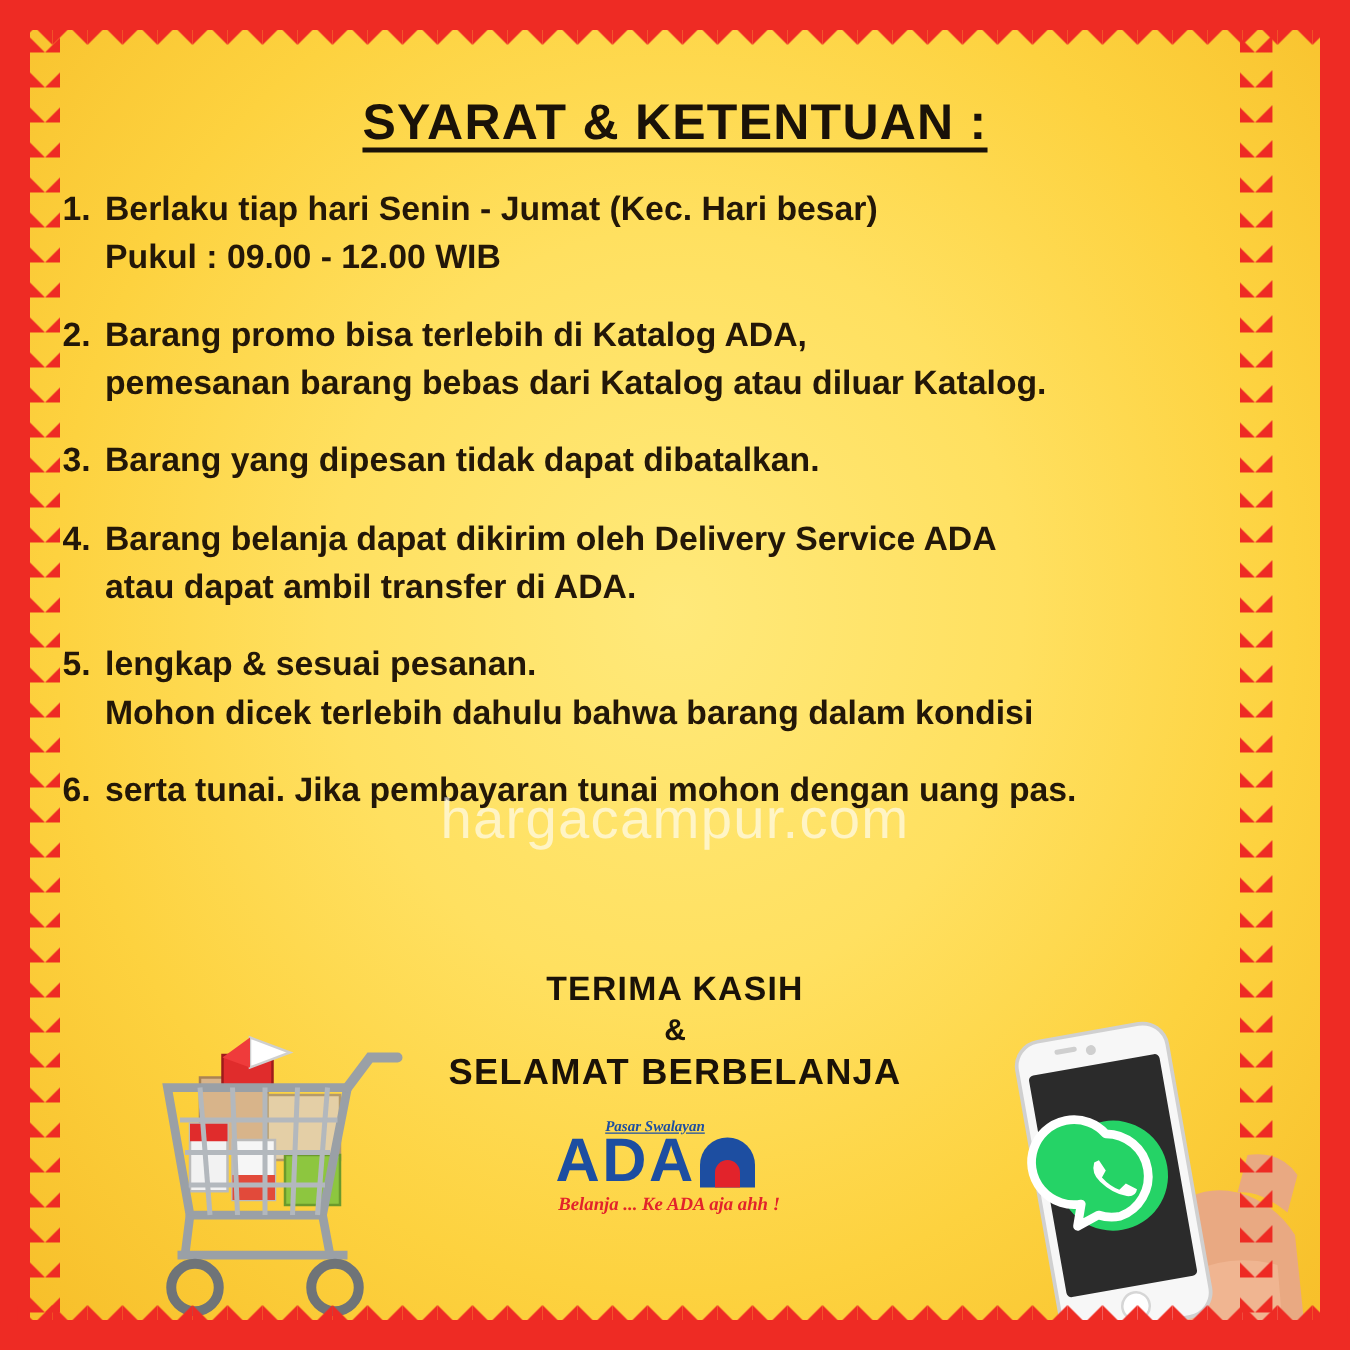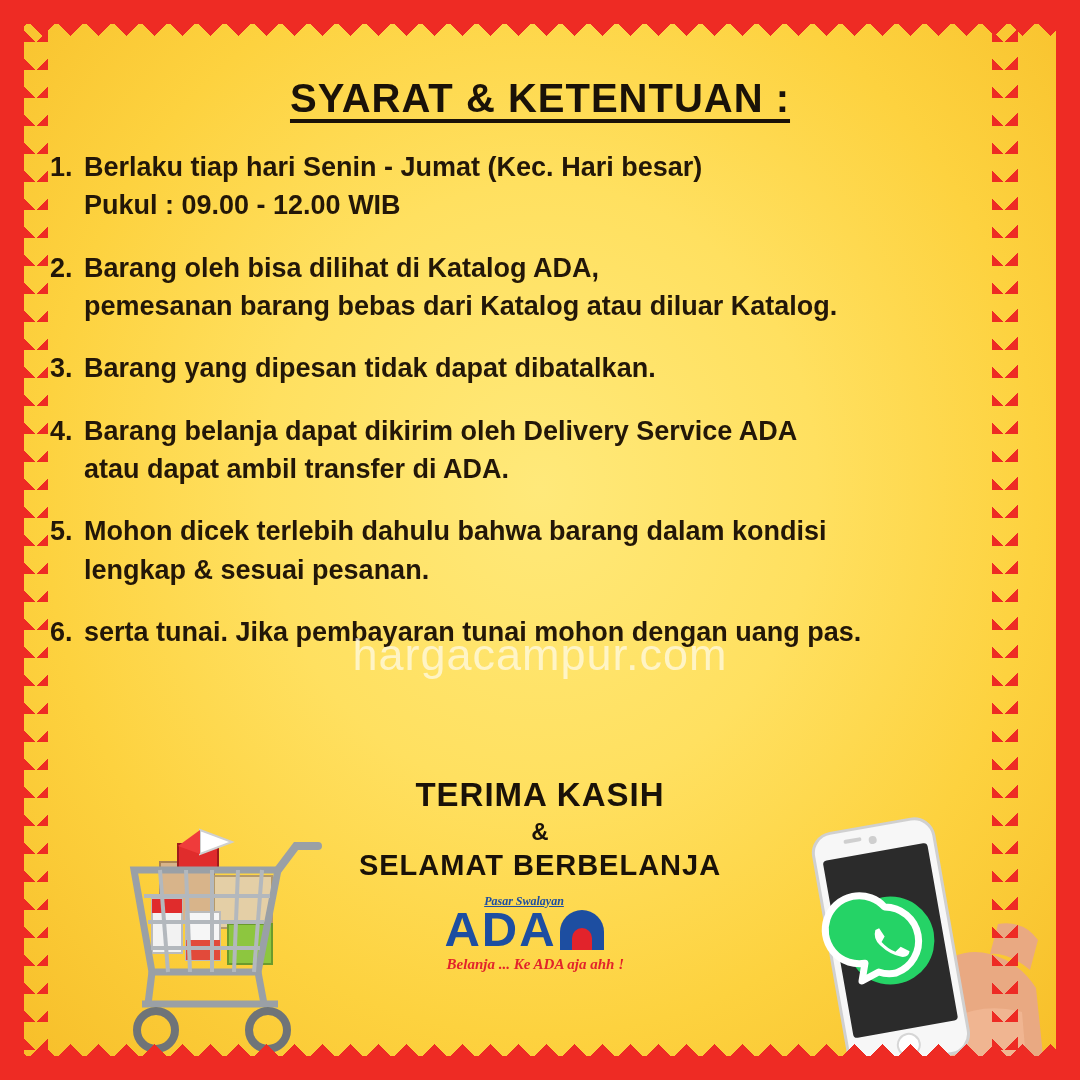--- a/index.html
+++ b/index.html
@@ -114,21 +114,21 @@
 
   .thanks {
     position: absolute;
     top: 752px;
     left: 0;
     width: 1032px;
     text-align: center;
     color: #1a1208;
   }
   .thanks .t1 {
-    font-size: 33px;
+    font-size: 27px;
     font-weight: bold;
     letter-spacing: 1px;
   }
   .thanks .t2 {
     font-size: 24px;
     font-weight: bold;
     margin: 4px 0 3px 0;
   }
   .thanks .t3 {
     font-size: 29px;
@@ -240,21 +240,21 @@
         <div class="num">1.</div>
         <div class="lines">
           <div class="line">Berlaku tiap hari Senin - Jumat (Kec. Hari besar)</div>
           <div class="line">Pukul : 09.00 - 12.00 WIB</div>
         </div>
       </div>
 
       <div class="item">
         <div class="num">2.</div>
         <div class="lines">
-          <div class="line">Barang oleh bisa dilihat di Katalog ADA,</div>
+          <div class="line">Barang promo bisa terlebih di Katalog ADA,</div>
           <div class="line">pemesanan barang bebas dari Katalog atau diluar Katalog.</div>
         </div>
       </div>
 
       <div class="item">
         <div class="num">3.</div>
         <div class="lines">
           <div class="line">Barang yang dipesan tidak dapat dibatalkan.</div>
         </div>
       </div>
@@ -263,22 +263,22 @@
         <div class="num">4.</div>
         <div class="lines">
           <div class="line">Barang belanja dapat dikirim oleh Delivery Service ADA</div>
           <div class="line">atau dapat ambil transfer di ADA.</div>
         </div>
       </div>
 
       <div class="item">
         <div class="num">5.</div>
         <div class="lines">
+          <div class="line">lengkap &amp; sesuai pesanan.</div>
           <div class="line">Mohon dicek terlebih dahulu bahwa barang dalam kondisi</div>
-          <div class="line">lengkap &amp; sesuai pesanan.</div>
         </div>
       </div>
 
       <div class="item">
         <div class="num">6.</div>
         <div class="lines">
           <div class="line">serta tunai. Jika pembayaran tunai mohon dengan uang pas.</div>
         </div>
       </div>
 

